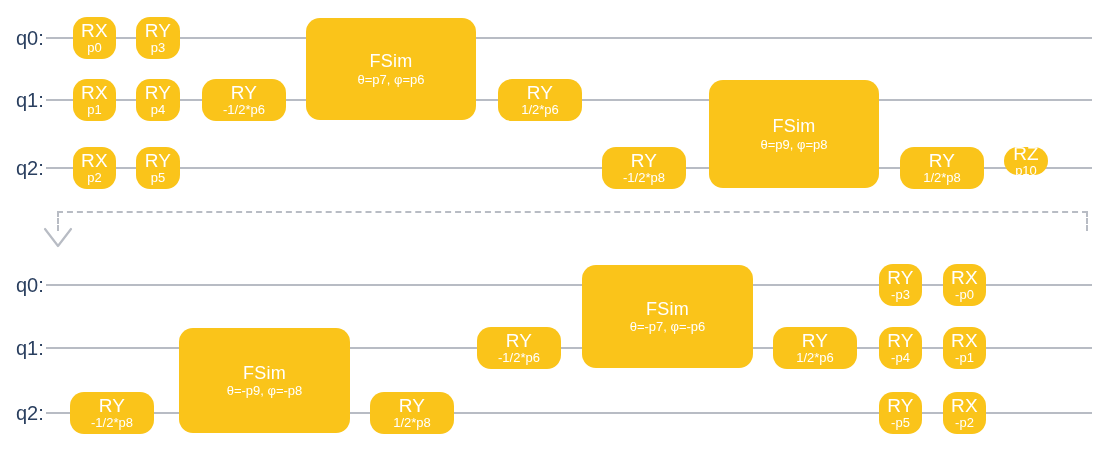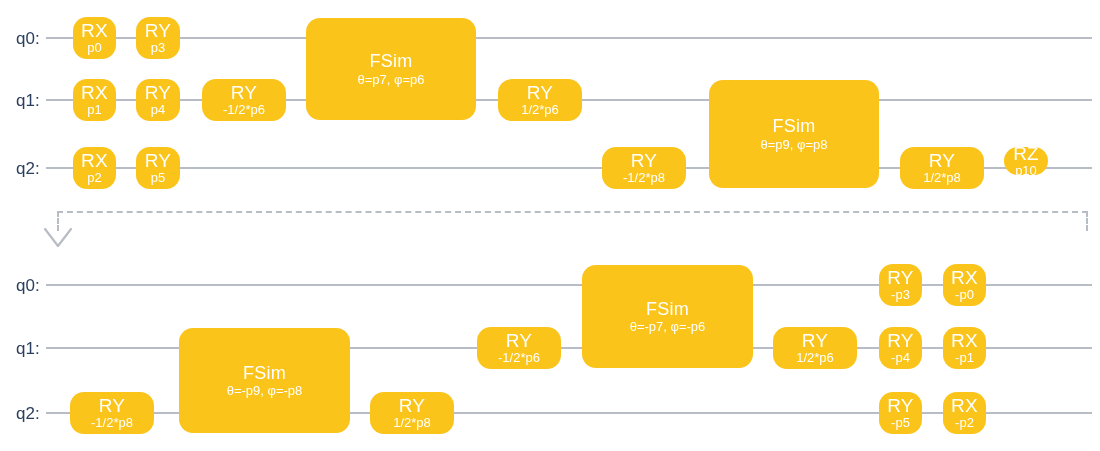--- a/index.html
+++ b/index.html
@@ -19,21 +19,21 @@
     width: 1100px;
     height: 451px;
   }
   .wire {
     position: absolute;
     height: 2px;
     background: #b8bcc4;
   }
   .qlabel {
     position: absolute;
-    font-size: 17px;
+    font-size: 20px;
     color: #2a3f5f;
     font-family: "Liberation Sans", sans-serif;
     line-height: 1;
     white-space: nowrap;
     transform: translateY(-50%);
   }
   .gate {
     position: absolute;
     background: #FAC41A;
     border-radius: 14px;

